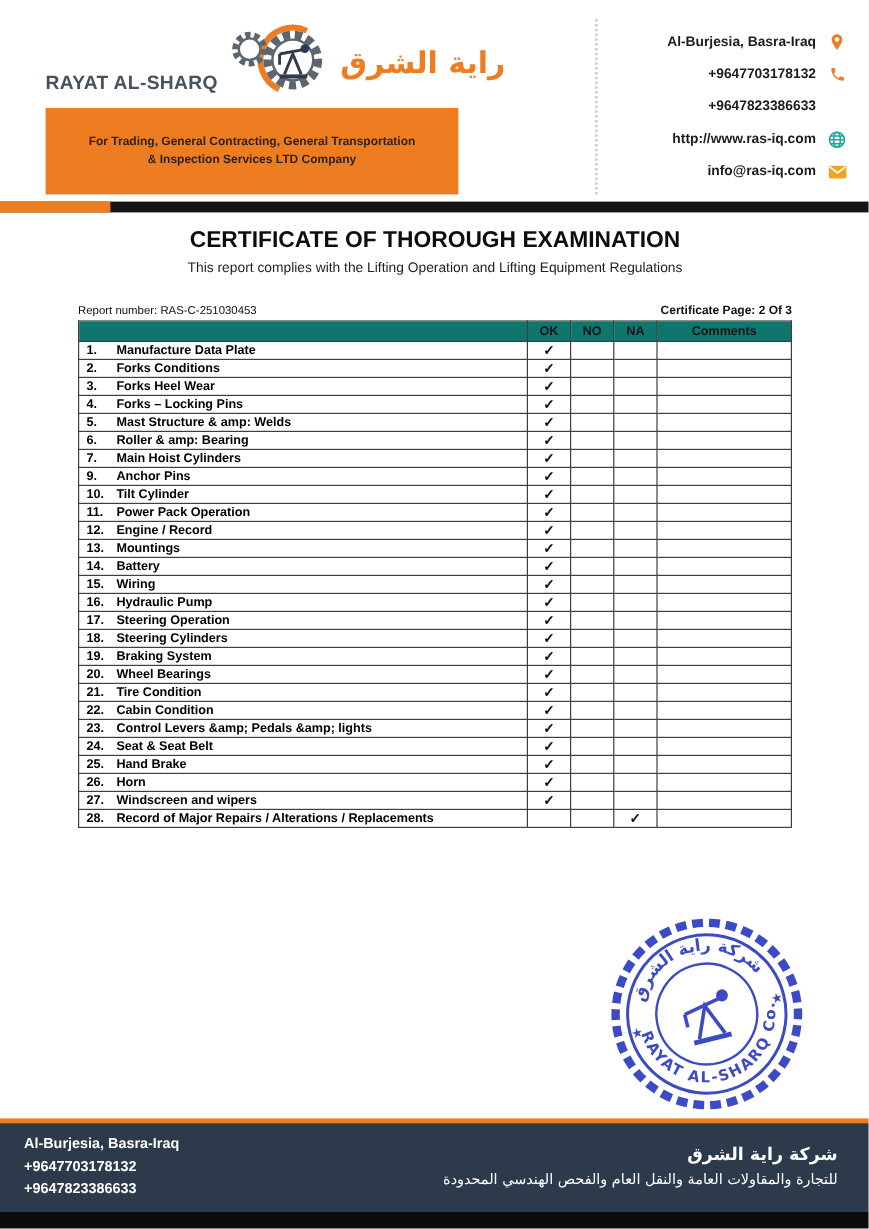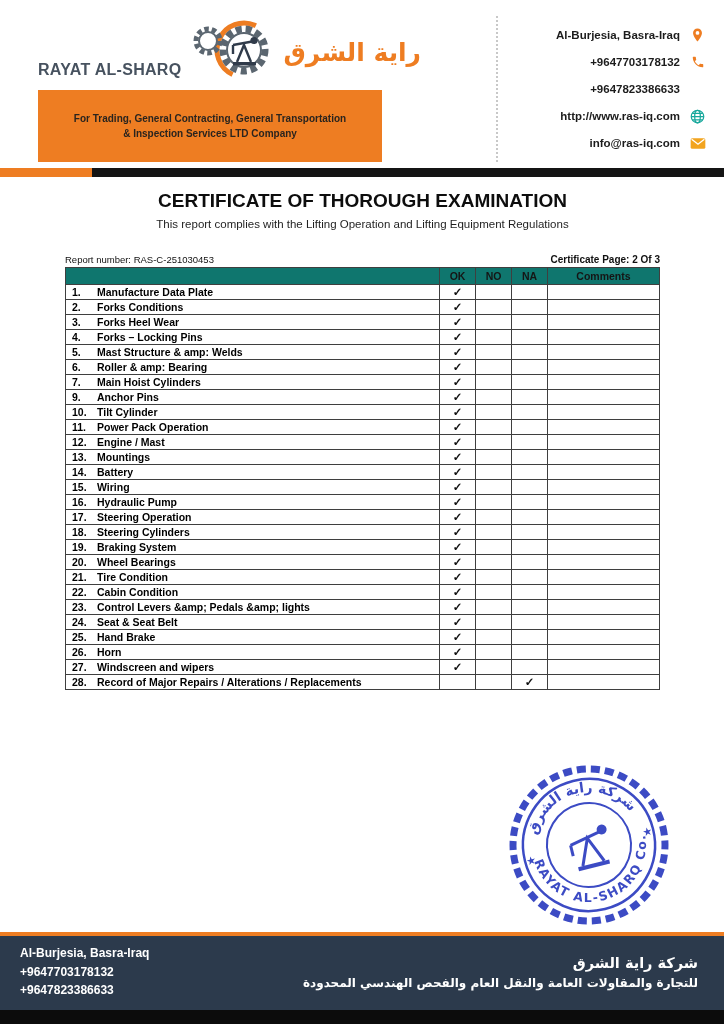--- a/index.html
+++ b/index.html
@@ -55,21 +55,21 @@
   
   .stamp { position:absolute; left:504px; top:760px; width:170px; height:170px; transform:rotate(-14deg); opacity:.93; }
 
   
   .footer { position:absolute; left:0; bottom:0; width:100%; }
   .footer-stripe { height:4px; background:#EE7D22; }
   .footer-body { background:#2C3A4C; color:#fff; display:flex; justify-content:space-between; align-items:center; padding:8px 26px 10px 20px; }
   .footer-left { font-size:12px; font-weight:bold; line-height:1.55; }
   .footer-right { text-align:right; font-family:"DejaVu Sans", sans-serif; }
   .footer-ar-1 { font-size:14.5px; font-weight:bold; }
-  .footer-ar-2 { font-size:12px; font-weight:bold; margin-top:5px; }
+  .footer-ar-2 { font-size:12px; font-weight:normal; margin-top:5px; }
   .footer-black { height:14px; background:#0c0c0c; }
 </style>
 </head>
 <body>
 
 <div class="page">
 
   <div class="header">
     <div class="header-left">
       <div class="logo-row">
@@ -278,21 +278,21 @@
         <span class="row-no">11.</span><span class="row-name">Power Pack Operation</span>
       </td>
       <td class="mark cell-ok">✓</td>
       <td class="mark cell-no"></td>
       <td class="mark cell-na"></td>
       <td class="cell-comments"></td>
     </tr>
 
     <tr>
       <td class="desc">
-        <span class="row-no">12.</span><span class="row-name">Engine / Mast</span>
+        <span class="row-no">12.</span><span class="row-name">Engine / Record</span>
       </td>
       <td class="mark cell-ok">✓</td>
       <td class="mark cell-no"></td>
       <td class="mark cell-na"></td>
       <td class="cell-comments"></td>
     </tr>
 
     <tr>
       <td class="desc">
         <span class="row-no">13.</span><span class="row-name">Mountings</span>

